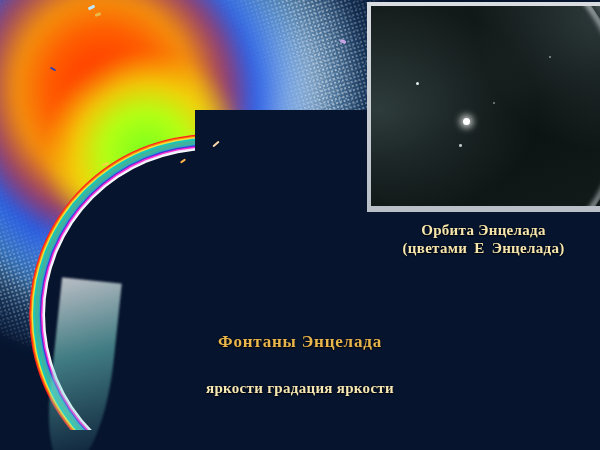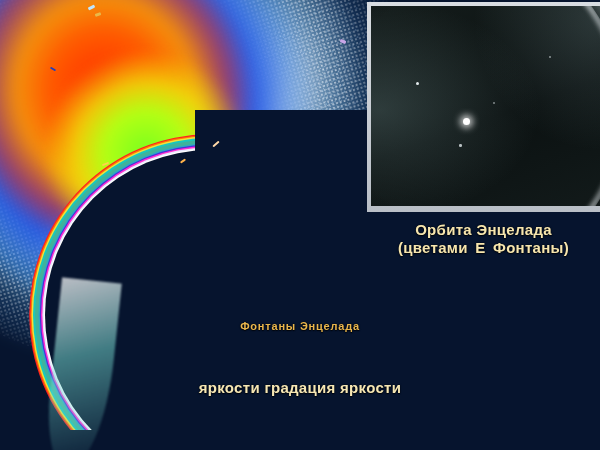--- a/index.html
+++ b/index.html
@@ -1,21 +1,21 @@
 <!DOCTYPE html>
 <html><head>
 <meta charset="utf-8">
 <style>
   html,body{margin:0;padding:0;background:#000;}
   #stage{
     position:relative;
     width:600px;height:450px;
     overflow:hidden;
     background:#404040;
-    font-family:Liberation Sans, sans-serif;
+    font-family:Liberation Serif, serif;
   }
 
   
   #mainimg{
     position:absolute;left:0;top:0;width:600px;height:450px;
     background:#06142e;
     overflow:hidden;
   }
 
   
@@ -280,23 +280,23 @@
   }
   #inset-caption .ering::before{
     content:"";
     position:absolute;left:50%;top:50%;
     width:17px;height:17px;margin:-9px 0 0 -9px;
     border-radius:50%;
     background:#0a1020;
     z-index:-1;
   }
   #main-title{
-    left:130px;top:320px;width:340px;
+    left:130px;top:332px;width:340px;
     color:#e9b64d;
-    font-size:11px;
+    font-size:17px;
     font-weight:700;
     letter-spacing:.8px;
   }
   #main-subtitle{
     left:130px;top:379px;width:340px;
     color:#f6e7b4;
     font-size:15px;
     font-weight:600;
   }
   #main-subtitle .line{display:block;}
@@ -346,21 +346,21 @@
       <div class="dot" style="left:45px;top:76px;width:3px;height:3px;opacity:.95;"></div>
       <div class="dot" style="left:88px;top:138px;width:2.5px;height:2.5px;opacity:.75;"></div>
       <div class="dot" style="left:178px;top:50px;width:2px;height:2px;opacity:.55;"></div>
       <div class="dot" style="left:122px;top:96px;width:2px;height:2px;opacity:.5;"></div>
       <div class="vignette"></div>
     </div>
   </div>
 
   <div id="inset-caption" class="cap">
     <span class="line">Орбита Энцелада</span>
-    <span class="line"><span>(цветами</span><span>&nbsp;</span><span class="ering">Е</span><span>&nbsp;</span><span>Фонтаны)</span></span>
+    <span class="line"><span>(цветами</span><span>&nbsp;</span><span class="ering">Е</span><span>&nbsp;</span><span>Энцелада)</span></span>
   </div>
 
   <div id="main-title" class="cap">Фонтаны Энцелада</div>
 
   <div id="main-subtitle" class="cap">
     <span class="line">яркости градация яркости</span>
   </div>
 
 </div>
 

